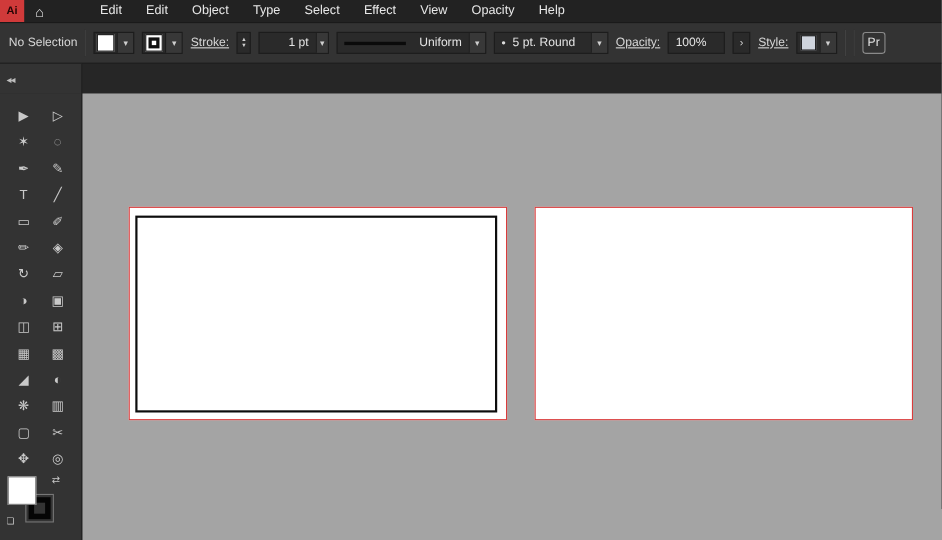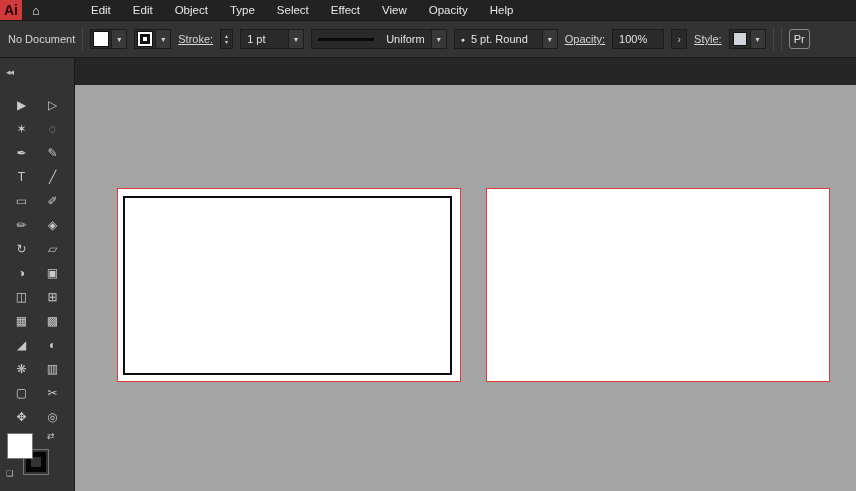--- a/index.html
+++ b/index.html
@@ -1,21 +1,21 @@
 <!DOCTYPE html>
 <html><head>
 <meta charset="utf-8">
 <style>
   * { margin:0; padding:0; box-sizing:border-box; }
   html,body { width:856px; height:491px; overflow:hidden; }
   body { font-family:"Liberation Sans", sans-serif; background:#333333; color:#dcdcdc; font-size:11px; }
 
   
   .menubar { height:20px; background:#222222; display:flex; align-items:center; font-size:11.5px; color:#e8e8e8; }
-  .ai-logo { width:22px; height:20px; background:#d03a3a; color:#250505; font-weight:bold; font-size:14px;
+  .ai-logo { width:22px; height:20px; background:#d03a3a; color:#250505; font-weight:bold; font-size:10px;
              display:flex; align-items:center; justify-content:center; }
   .home-btn { width:28px; height:20px; display:flex; align-items:center; justify-content:center; font-size:13px; }
   .menu-items { display:flex; height:100%; margin-left:30px; }
   .menu-item { padding:0 11px; display:flex; align-items:center; cursor:default; }
 
   
   .controlbar { height:38px; background:#333333; border-top:1px solid #1a1a1a; border-bottom:1px solid #1a1a1a;
                 display:flex; align-items:center; padding:0 8px; gap:7px; white-space:nowrap; }
   .ctl-label { color:#d6d6d6; }
   .ctl-link { text-decoration:underline; color:#d6d6d6; }
@@ -74,41 +74,41 @@
       <div class="menu-item">Type</div>
       <div class="menu-item">Select</div>
       <div class="menu-item">Effect</div>
       <div class="menu-item">View</div>
       <div class="menu-item">Opacity</div>
       <div class="menu-item">Help</div>
     </div>
 </div>
 
 <div class="controlbar">
-  <span class="ctl-label">No Document</span>
+  <span class="ctl-label">No Selection</span>
   <span class="vdiv"></span>
 
   <div class="combo">
     <span class="swatch-fill"></span>
     <span class="chev">▾</span>
   </div>
 
   <div class="combo">
     <span class="swatch-stroke"></span>
     <span class="chev">▾</span>
   </div>
 
   <span class="ctl-link">Stroke:</span>
 
   <div class="stepper">
     <span>▴</span>
     <span>▾</span>
   </div>
 
-  <div class="combo" style="width:64px;">
+  <div class="combo" style="width:64px;padding-left:20px;">
     <span class="field" style="flex:1;">1 pt</span>
     <span class="chev">▾</span>
   </div>
 
   <div class="combo">
     <span class="wline"></span>
     <span class="field">Uniform</span>
     <span class="chev">▾</span>
   </div>
 

